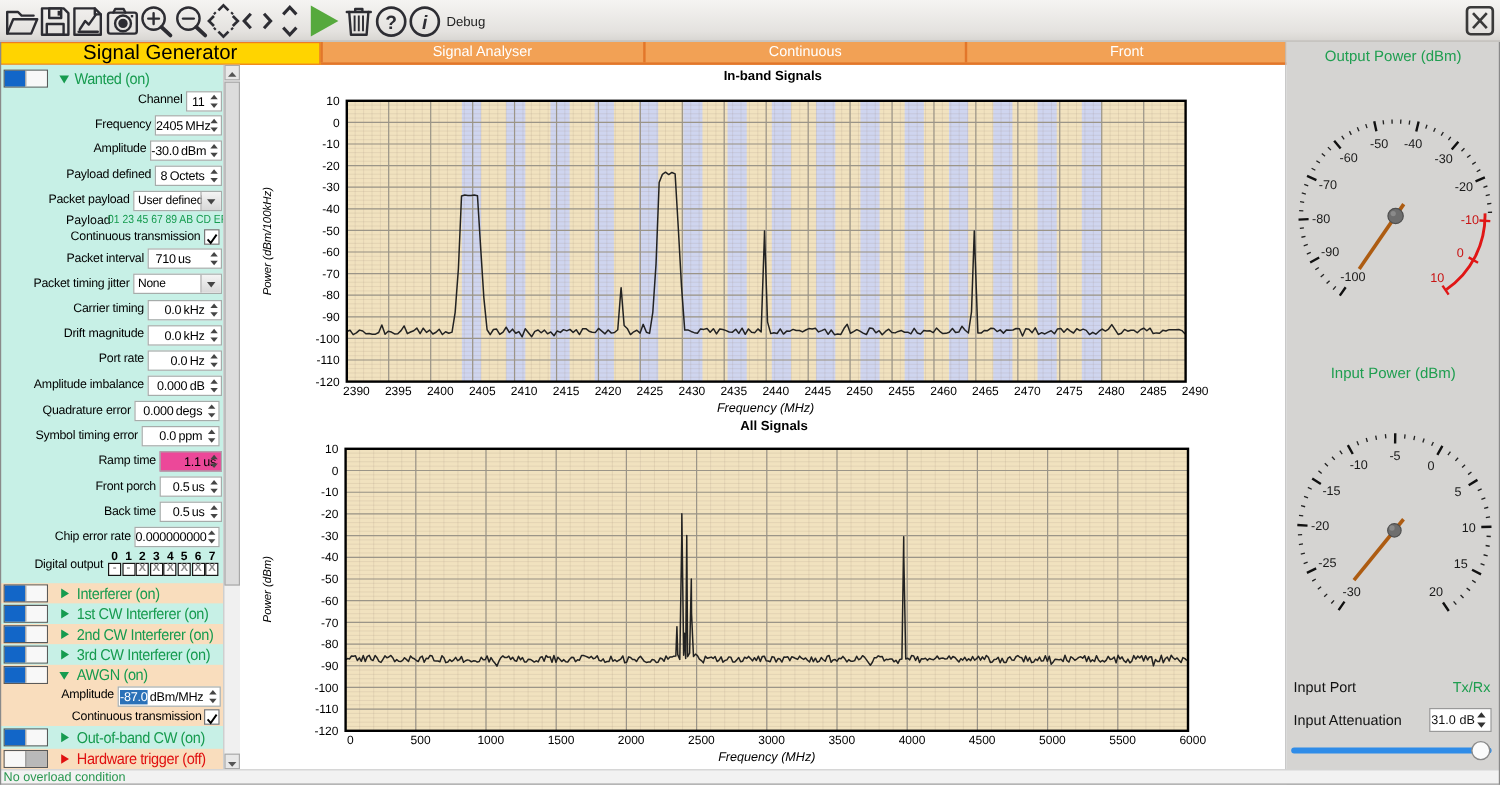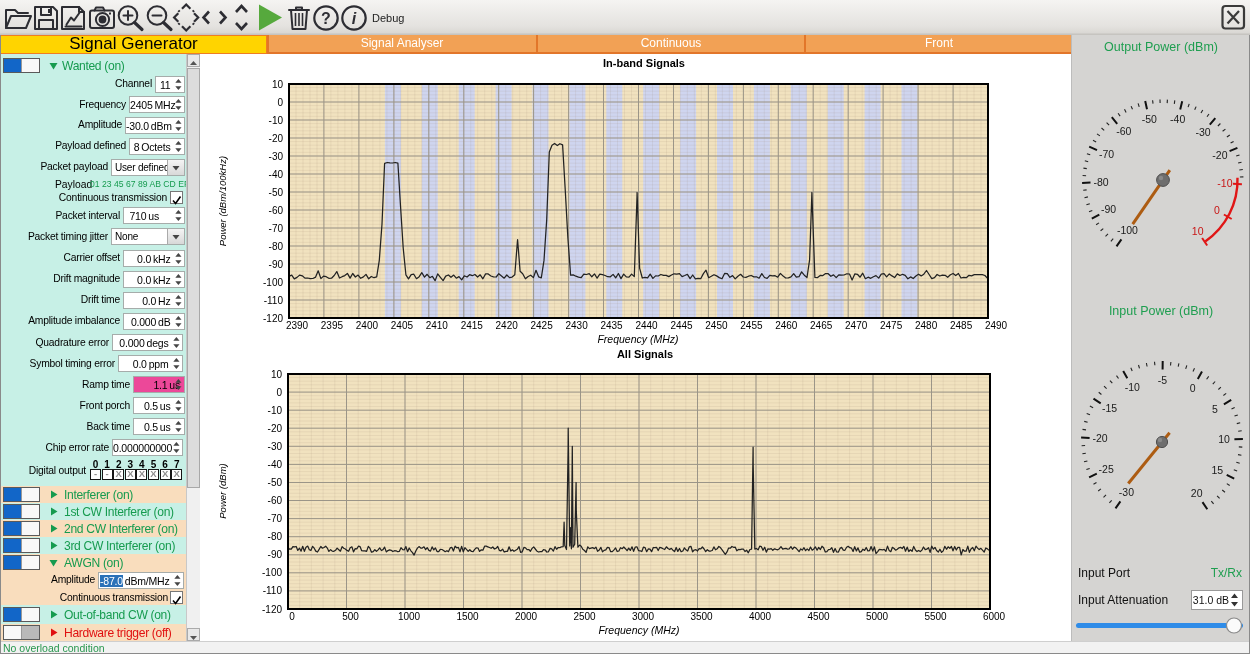--- a/index.html
+++ b/index.html
@@ -191,31 +191,31 @@
 <div style="position:absolute;left:90px;top:124px;font-size:9.8px;color:#169b4f;transform:scaleX(0.88);transform-origin:0 0;white-space:nowrap">01 23 45 67 89 AB CD EF</div>
 <div style="position:absolute;right:33px;top:135.5px;height:16px;line-height:16px;font-size:10.3px;letter-spacing:-0.2px;color:#000;white-space:nowrap">Continuous transmission</div>
 <div style="position:absolute;left:170px;top:137.0px;width:13px;height:13px;background:#fff;border:1px solid #777;box-sizing:border-box"><svg width="11" height="11" viewBox="0 0 11 11">
         <path d="M2 5.5l2.6 3L9.5 1.5" stroke="#000" stroke-width="1.6" fill="none"></path>
       </svg></div>
 <div style="position:absolute;right:80px;top:153.5px;height:16px;line-height:16px;font-size:10.3px;letter-spacing:-0.2px;color:#000;white-space:nowrap">Packet interval</div>
 <div style="position:absolute;left:123px;top:153.0px;width:62px;height:17px;background:#fff;border:1px solid #a6acaa;font-size:10.5px;letter-spacing:-0.2px;line-height:16px;text-align:right;padding-right:25px;box-sizing:border-box;white-space:nowrap">710 us<svg width="9" height="15" viewBox="0 0 9 15" style="position:absolute;right:1.5px;top:0px">
         <path d="M1.3 5.7l3.1-3.7 3.1 3.7Z" fill="#454545"></path>
         <path d="M1.3 9.3l3.1 3.7 3.1-3.7Z" fill="#454545"></path>
       </svg></div>
-<div style="position:absolute;right:80px;top:196.0px;height:16px;line-height:16px;font-size:10.3px;letter-spacing:-0.2px;color:#000;white-space:nowrap">Carrier offset</div>
+<div style="position:absolute;right:80px;top:196.0px;height:16px;line-height:16px;font-size:10.3px;letter-spacing:-0.2px;color:#000;white-space:nowrap">Carrier timing</div>
 <div style="position:absolute;left:123px;top:195.5px;width:62px;height:17px;background:#fff;border:1px solid #a6acaa;font-size:10.5px;letter-spacing:-0.2px;line-height:16px;text-align:right;padding-right:13.5px;box-sizing:border-box;white-space:nowrap">0.0 kHz<svg width="9" height="15" viewBox="0 0 9 15" style="position:absolute;right:1.5px;top:0px">
         <path d="M1.3 5.7l3.1-3.7 3.1 3.7Z" fill="#454545"></path>
         <path d="M1.3 9.3l3.1 3.7 3.1-3.7Z" fill="#454545"></path>
       </svg></div>
 <div style="position:absolute;right:80px;top:217.0px;height:16px;line-height:16px;font-size:10.3px;letter-spacing:-0.2px;color:#000;white-space:nowrap">Drift magnitude</div>
 <div style="position:absolute;left:123px;top:216.5px;width:62px;height:17px;background:#fff;border:1px solid #a6acaa;font-size:10.5px;letter-spacing:-0.2px;line-height:16px;text-align:right;padding-right:13.5px;box-sizing:border-box;white-space:nowrap">0.0 kHz<svg width="9" height="15" viewBox="0 0 9 15" style="position:absolute;right:1.5px;top:0px">
         <path d="M1.3 5.7l3.1-3.7 3.1 3.7Z" fill="#454545"></path>
         <path d="M1.3 9.3l3.1 3.7 3.1-3.7Z" fill="#454545"></path>
       </svg></div>
-<div style="position:absolute;right:80px;top:238.0px;height:16px;line-height:16px;font-size:10.3px;letter-spacing:-0.2px;color:#000;white-space:nowrap">Drift time</div>
+<div style="position:absolute;right:80px;top:238.0px;height:16px;line-height:16px;font-size:10.3px;letter-spacing:-0.2px;color:#000;white-space:nowrap">Port rate</div>
 <div style="position:absolute;left:123px;top:237.5px;width:62px;height:17px;background:#fff;border:1px solid #a6acaa;font-size:10.5px;letter-spacing:-0.2px;line-height:16px;text-align:right;padding-right:13.5px;box-sizing:border-box;white-space:nowrap">0.0 Hz<svg width="9" height="15" viewBox="0 0 9 15" style="position:absolute;right:1.5px;top:0px">
         <path d="M1.3 5.7l3.1-3.7 3.1 3.7Z" fill="#454545"></path>
         <path d="M1.3 9.3l3.1 3.7 3.1-3.7Z" fill="#454545"></path>
       </svg></div>
 <div style="position:absolute;right:80px;top:259.0px;height:16px;line-height:16px;font-size:10.3px;letter-spacing:-0.2px;color:#000;white-space:nowrap">Amplitude imbalance</div>
 <div style="position:absolute;left:123px;top:258.5px;width:62px;height:17px;background:#fff;border:1px solid #a6acaa;font-size:10.5px;letter-spacing:-0.2px;line-height:16px;text-align:right;padding-right:13.5px;box-sizing:border-box;white-space:nowrap">0.000 dB<svg width="9" height="15" viewBox="0 0 9 15" style="position:absolute;right:1.5px;top:0px">
         <path d="M1.3 5.7l3.1-3.7 3.1 3.7Z" fill="#454545"></path>
         <path d="M1.3 9.3l3.1 3.7 3.1-3.7Z" fill="#454545"></path>
       </svg></div>
 <div style="position:absolute;right:91px;top:280.5px;height:16px;line-height:16px;font-size:10.3px;letter-spacing:-0.2px;color:#000;white-space:nowrap">Quadrature error</div>

